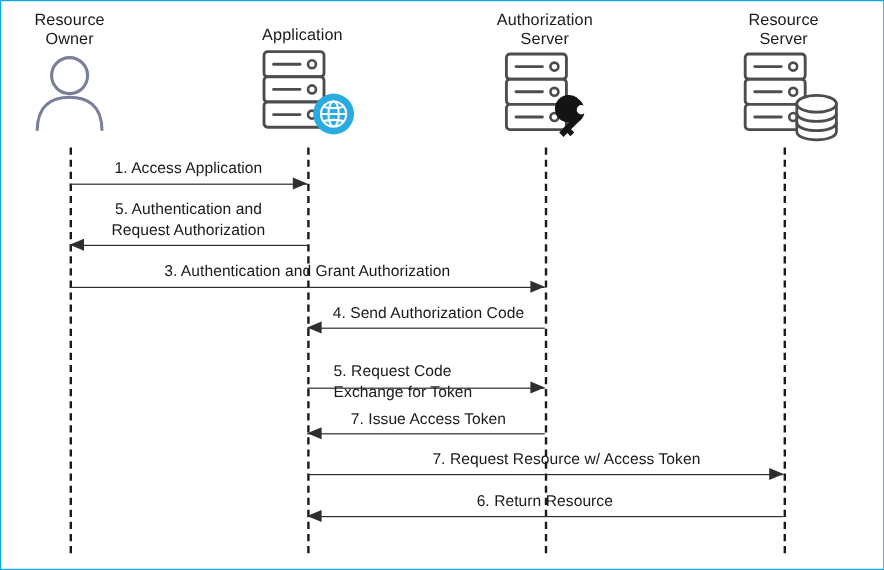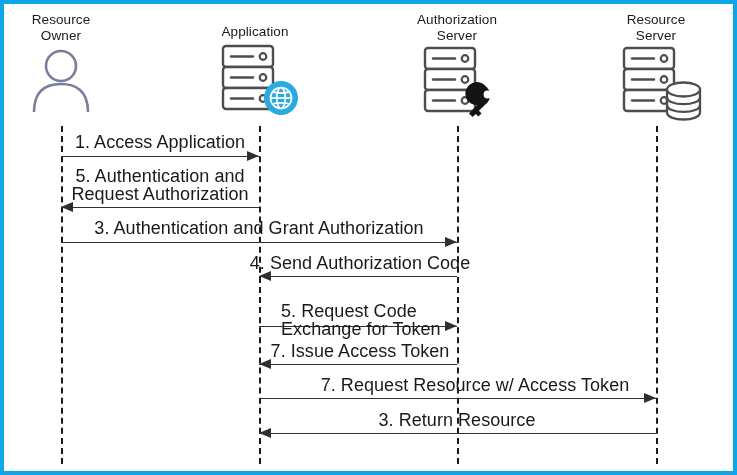--- a/index.html
+++ b/index.html
@@ -9,21 +9,21 @@
     background: #ffffff;
   }
   body {
     font-family: "Liberation Sans", sans-serif;
   }
   #canvas {
     position: relative;
     width: 737px;
     height: 475px;
     background: #ffffff;
-    border: 4px solid #0ea5e9;
+    border: 1px solid #0ea5e9;
     box-sizing: border-box;
     overflow: hidden;
   }
   .actor {
     position: absolute;
     width: 160px;
     text-align: center;
   }
   .actor-title {
     font-size: 13.5px;
@@ -67,21 +67,21 @@
     border-bottom: 5.5px solid transparent;
   }
   .arrowhead.right {
     border-left: 12px solid #2f2f2f;
   }
   .arrowhead.left {
     border-right: 12px solid #2f2f2f;
   }
   .msg-label {
     position: absolute;
-    font-size: 18px;
+    font-size: 13px;
     line-height: 17.5px;
     color: #1a1a1a;
     white-space: pre-line;
     letter-spacing: 0.05px;
   }
   .msg-label.center {
     text-align: center;
     transform: translateX(-50%);
   }
   .msg-label.left {
@@ -245,15 +245,15 @@
   <div class="msg" style="left:255px; top:394px; width:397px;">
     <div class="msg-line" style="width:397px;"></div>
     <div class="arrowhead right" style="left:385px;"></div>
   </div>
   <div class="msg-label center" style="left:471px; top:373px; width:400px;">7. Request Resource w/ Access Token</div>
 
   <div class="msg" style="left:255px; top:429px; width:397px;">
     <div class="msg-line" style="width:397px;"></div>
     <div class="arrowhead left" style="left:0px;"></div>
   </div>
-  <div class="msg-label center" style="left:453px; top:408px; width:300px;">3. Return Resource</div>
+  <div class="msg-label center" style="left:453px; top:408px; width:300px;">6. Return Resource</div>
 
 </div>
 
 </body></html>

